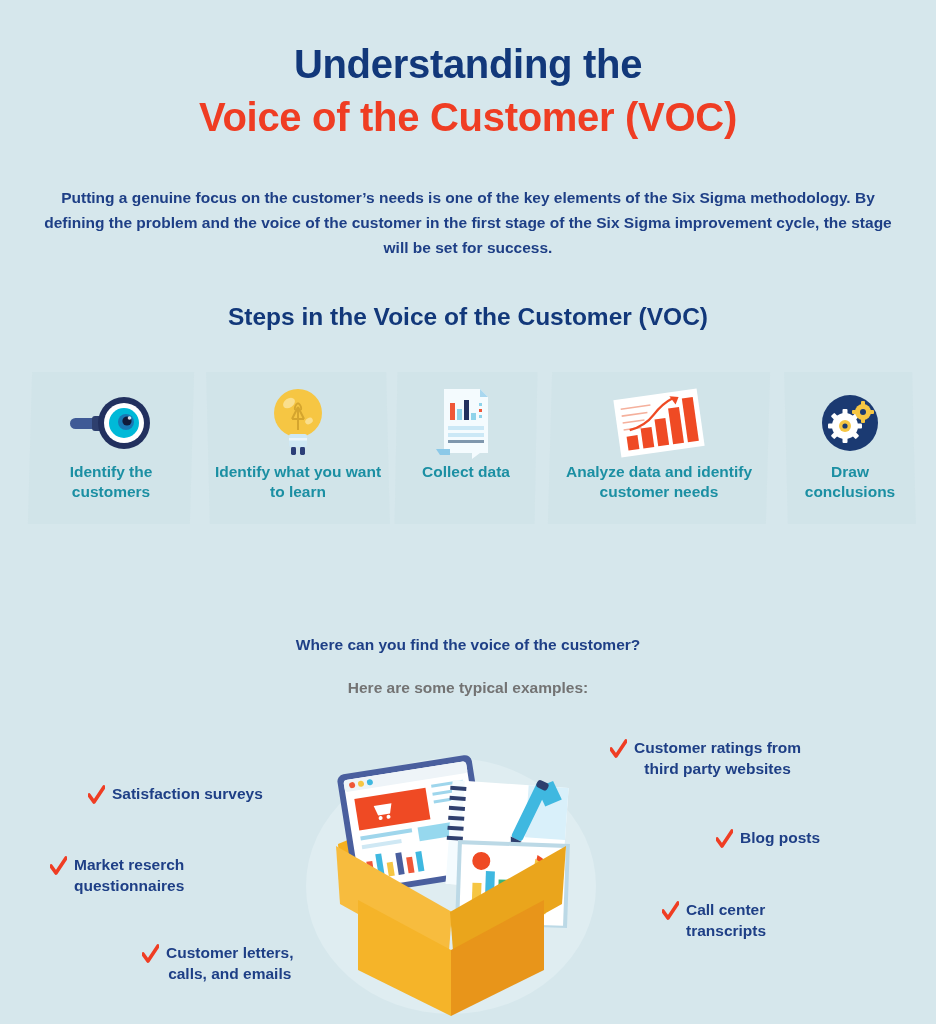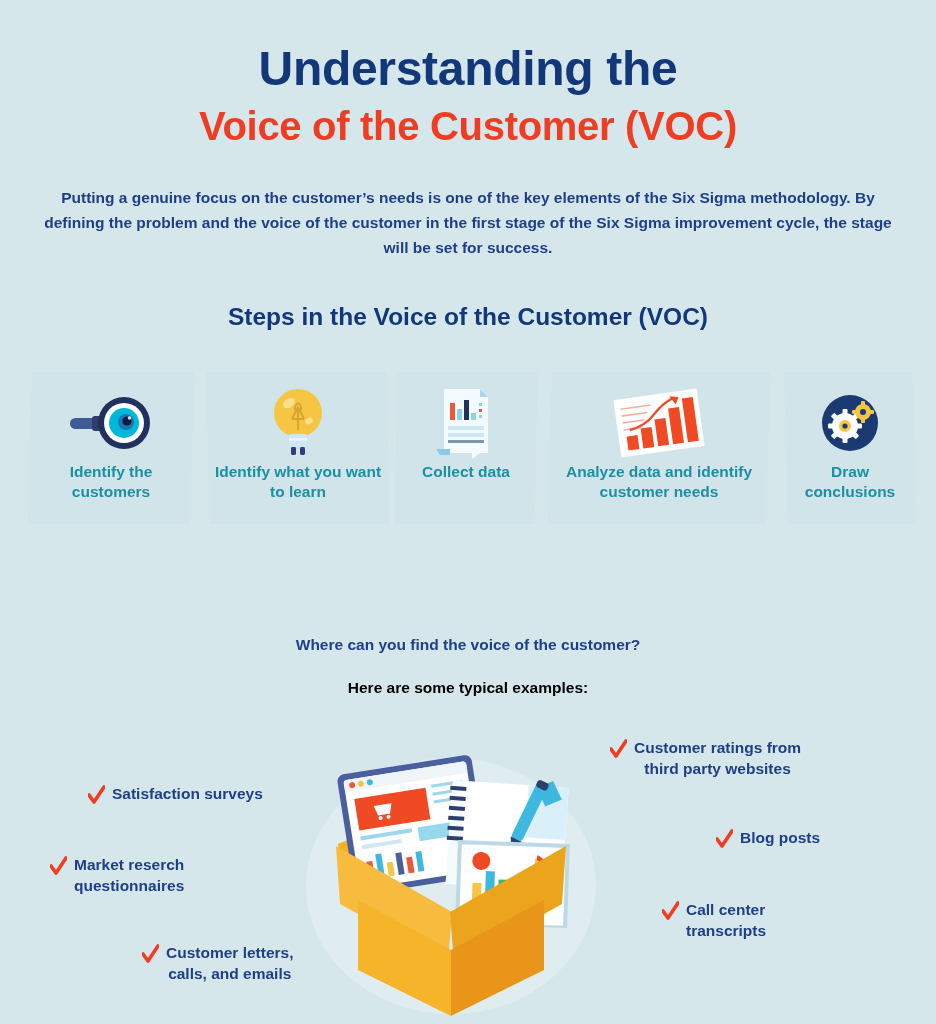--- a/index.html
+++ b/index.html
@@ -23,21 +23,21 @@
 
   
   .title-block {
     position: absolute;
     top: 42px;
     left: 0;
     width: 936px;
     text-align: center;
   }
   .title-line1 {
-    font-size: 48px;
+    font-size: 40px;
     font-weight: bold;
     color: #12387a;
     letter-spacing: -0.3px;
     line-height: 1.12;
   }
   .title-line2 {
     font-size: 40px;
     font-weight: bold;
     color: #ef3d23;
     letter-spacing: -0.3px;
@@ -142,21 +142,21 @@
     color: #1e3f86;
     font-size: 15.5px;
     font-weight: bold;
   }
   .mid-e {
     position: absolute;
     top: 679px;
     left: 60px;
     width: 816px;
     text-align: center;
-    color: #000000;
+    color: #737373;
     font-size: 15.5px;
     font-weight: bold;
   }
 
   
   .box-illu {
     position: absolute;
     left: 296px;
     top: 726px;
     width: 310px;

